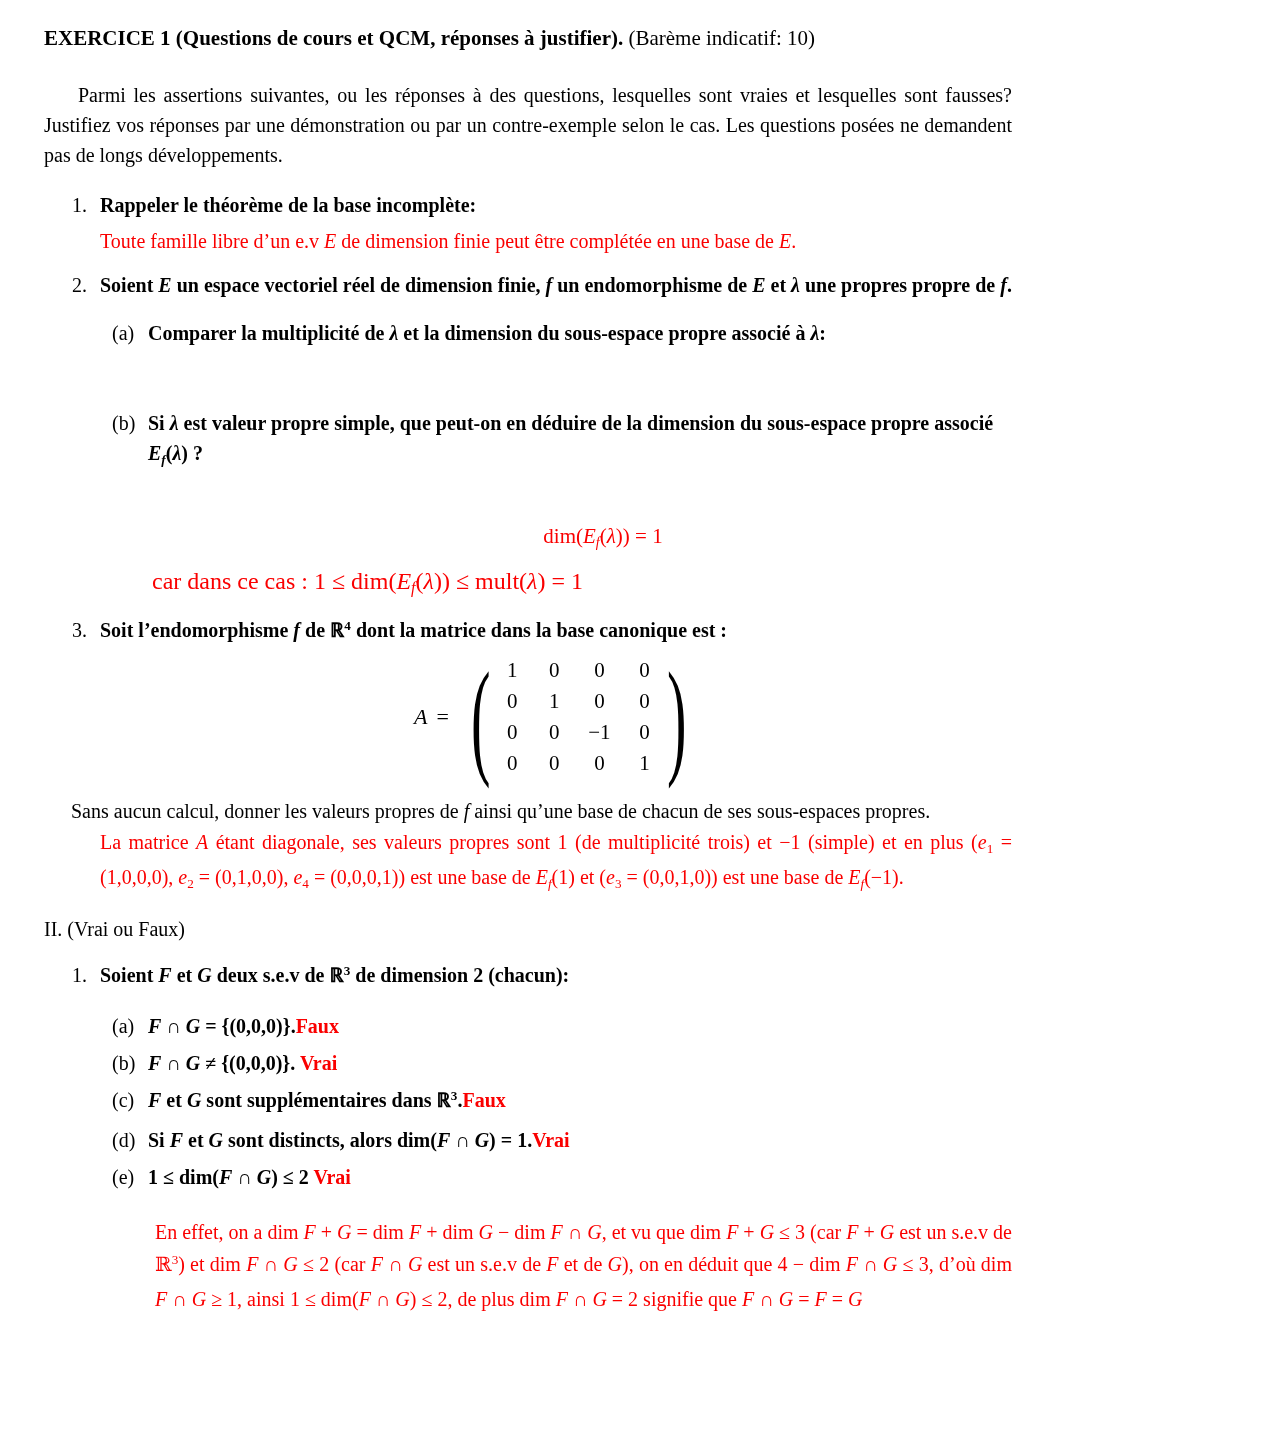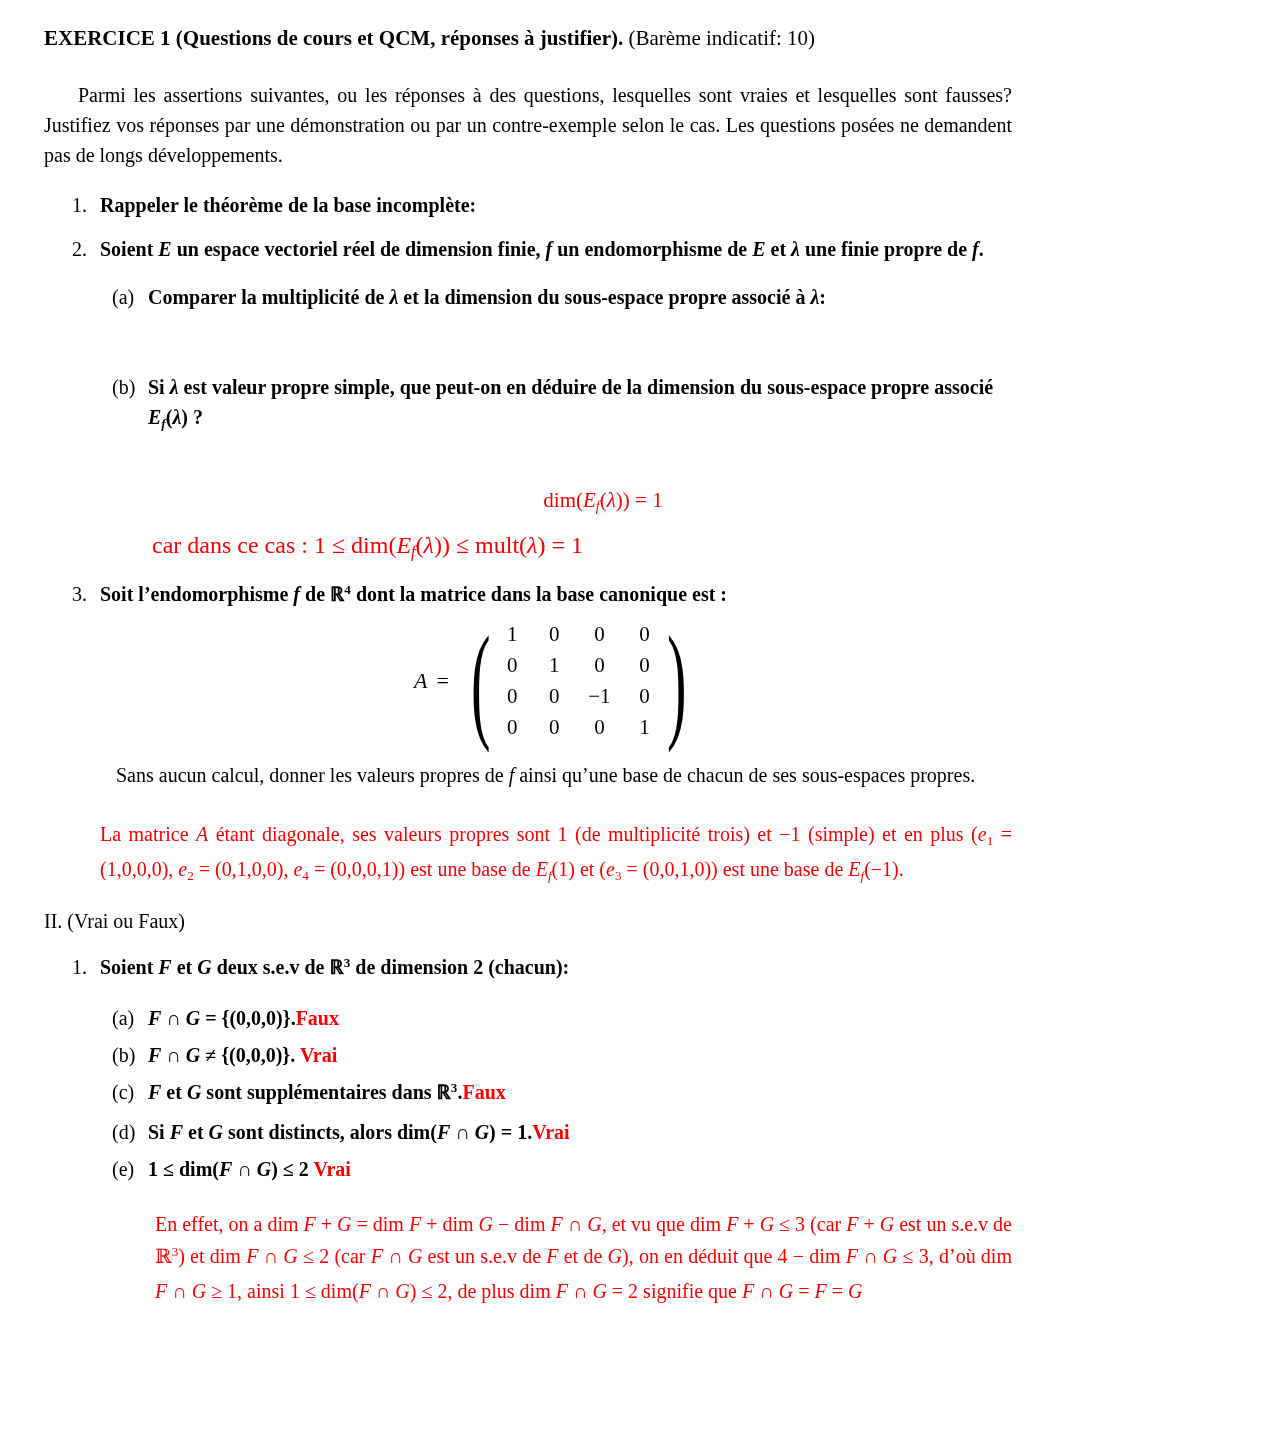--- a/index.html
+++ b/index.html
@@ -94,24 +94,23 @@
     row-gap: 2px;
     margin: 0 2px;
   }
   .m-cell {
     min-width: 16px;
     text-align: center;
     font-size: 21px;
     line-height: 29px;
   }
 
-  .followup { margin-left: 72px; margin-top: 16px; }       
+  .followup { margin-left: 27px; margin-top: 16px; }       
   .answer-par {                                            
     margin-left: 56px;
-    margin-top: 28px;
     line-height: 32px;
     text-align: justify;
   }
   .tf-item { margin-top: 7px; }
   .tf-first { margin-top: 18px; }
   .justification {                                         
     margin-left: 111px;
     margin-top: 24px;
     line-height: 32px;
     text-align: justify;
@@ -126,24 +125,25 @@
     <span class="bold">EXERCICE 1 (Questions de cours et QCM, réponses à justifier).</span><span> (Barème indicatif: 10)</span>
   </div>
 
   <p class="intro">Parmi les assertions suivantes, ou les réponses à des questions, lesquelles sont vraies et lesquelles sont fausses? Justifiez vos réponses par une démonstration ou par un contre-exemple selon le cas. Les questions posées ne demandent pas de longs développements.</p>
 
 
   <div class="qitem lvl1 mt14">
     <span class="qnum">1.</span>
     <div class="qbody">Rappeler le théorème de la base incomplète:</div>
   </div>
+  <div class="answer-line red"><span>Toute famille libre d’un e.v </span><span class="f-i">E</span><span> de dimension finie peut être complétée en une base de </span><span class="f-i">E</span><span>.</span></div>
 
   <div class="qitem lvl1 mt14">
     <span class="qnum">2.</span>
-    <div class="qbody"><span>Soient </span><span class="f-i">E</span><span> un espace vectoriel réel de dimension finie, </span><span class="f-i">f</span><span> un endomorphisme de </span><span class="f-i">E</span><span> et </span><span class="f-i">λ</span><span> une finie propre de </span><span class="f-i">f</span><span>.</span></div>
+    <div class="qbody"><span>Soient </span><span class="f-i">E</span><span> un espace vectoriel réel de dimension finie, </span><span class="f-i">f</span><span> un endomorphisme de </span><span class="f-i">E</span><span> et </span><span class="f-i">λ</span><span> une propres propre de </span><span class="f-i">f</span><span>.</span></div>
   </div>
 
   <div class="qitem lvl2 mt18">
     <span class="qnum">(a)</span>
     <div class="qbody"><span>Comparer la multiplicité de </span><span class="f-i">λ</span><span> et la dimension du sous-espace propre associé à </span><span class="f-i">λ</span><span>:</span></div>
   </div>
 
   <div class="qitem lvl2 gap-before-b">
     <span class="qnum">(b)</span>
     <div class="qbody"><span>Si </span><span class="f-i">λ</span><span> est valeur propre simple, que peut-on en déduire de la dimension du sous-espace propre associé </span><span class="f-i">E</span><span class="f-i f-sub">f</span><span>(</span><span class="f-i">λ</span><span>) ?</span></div>

